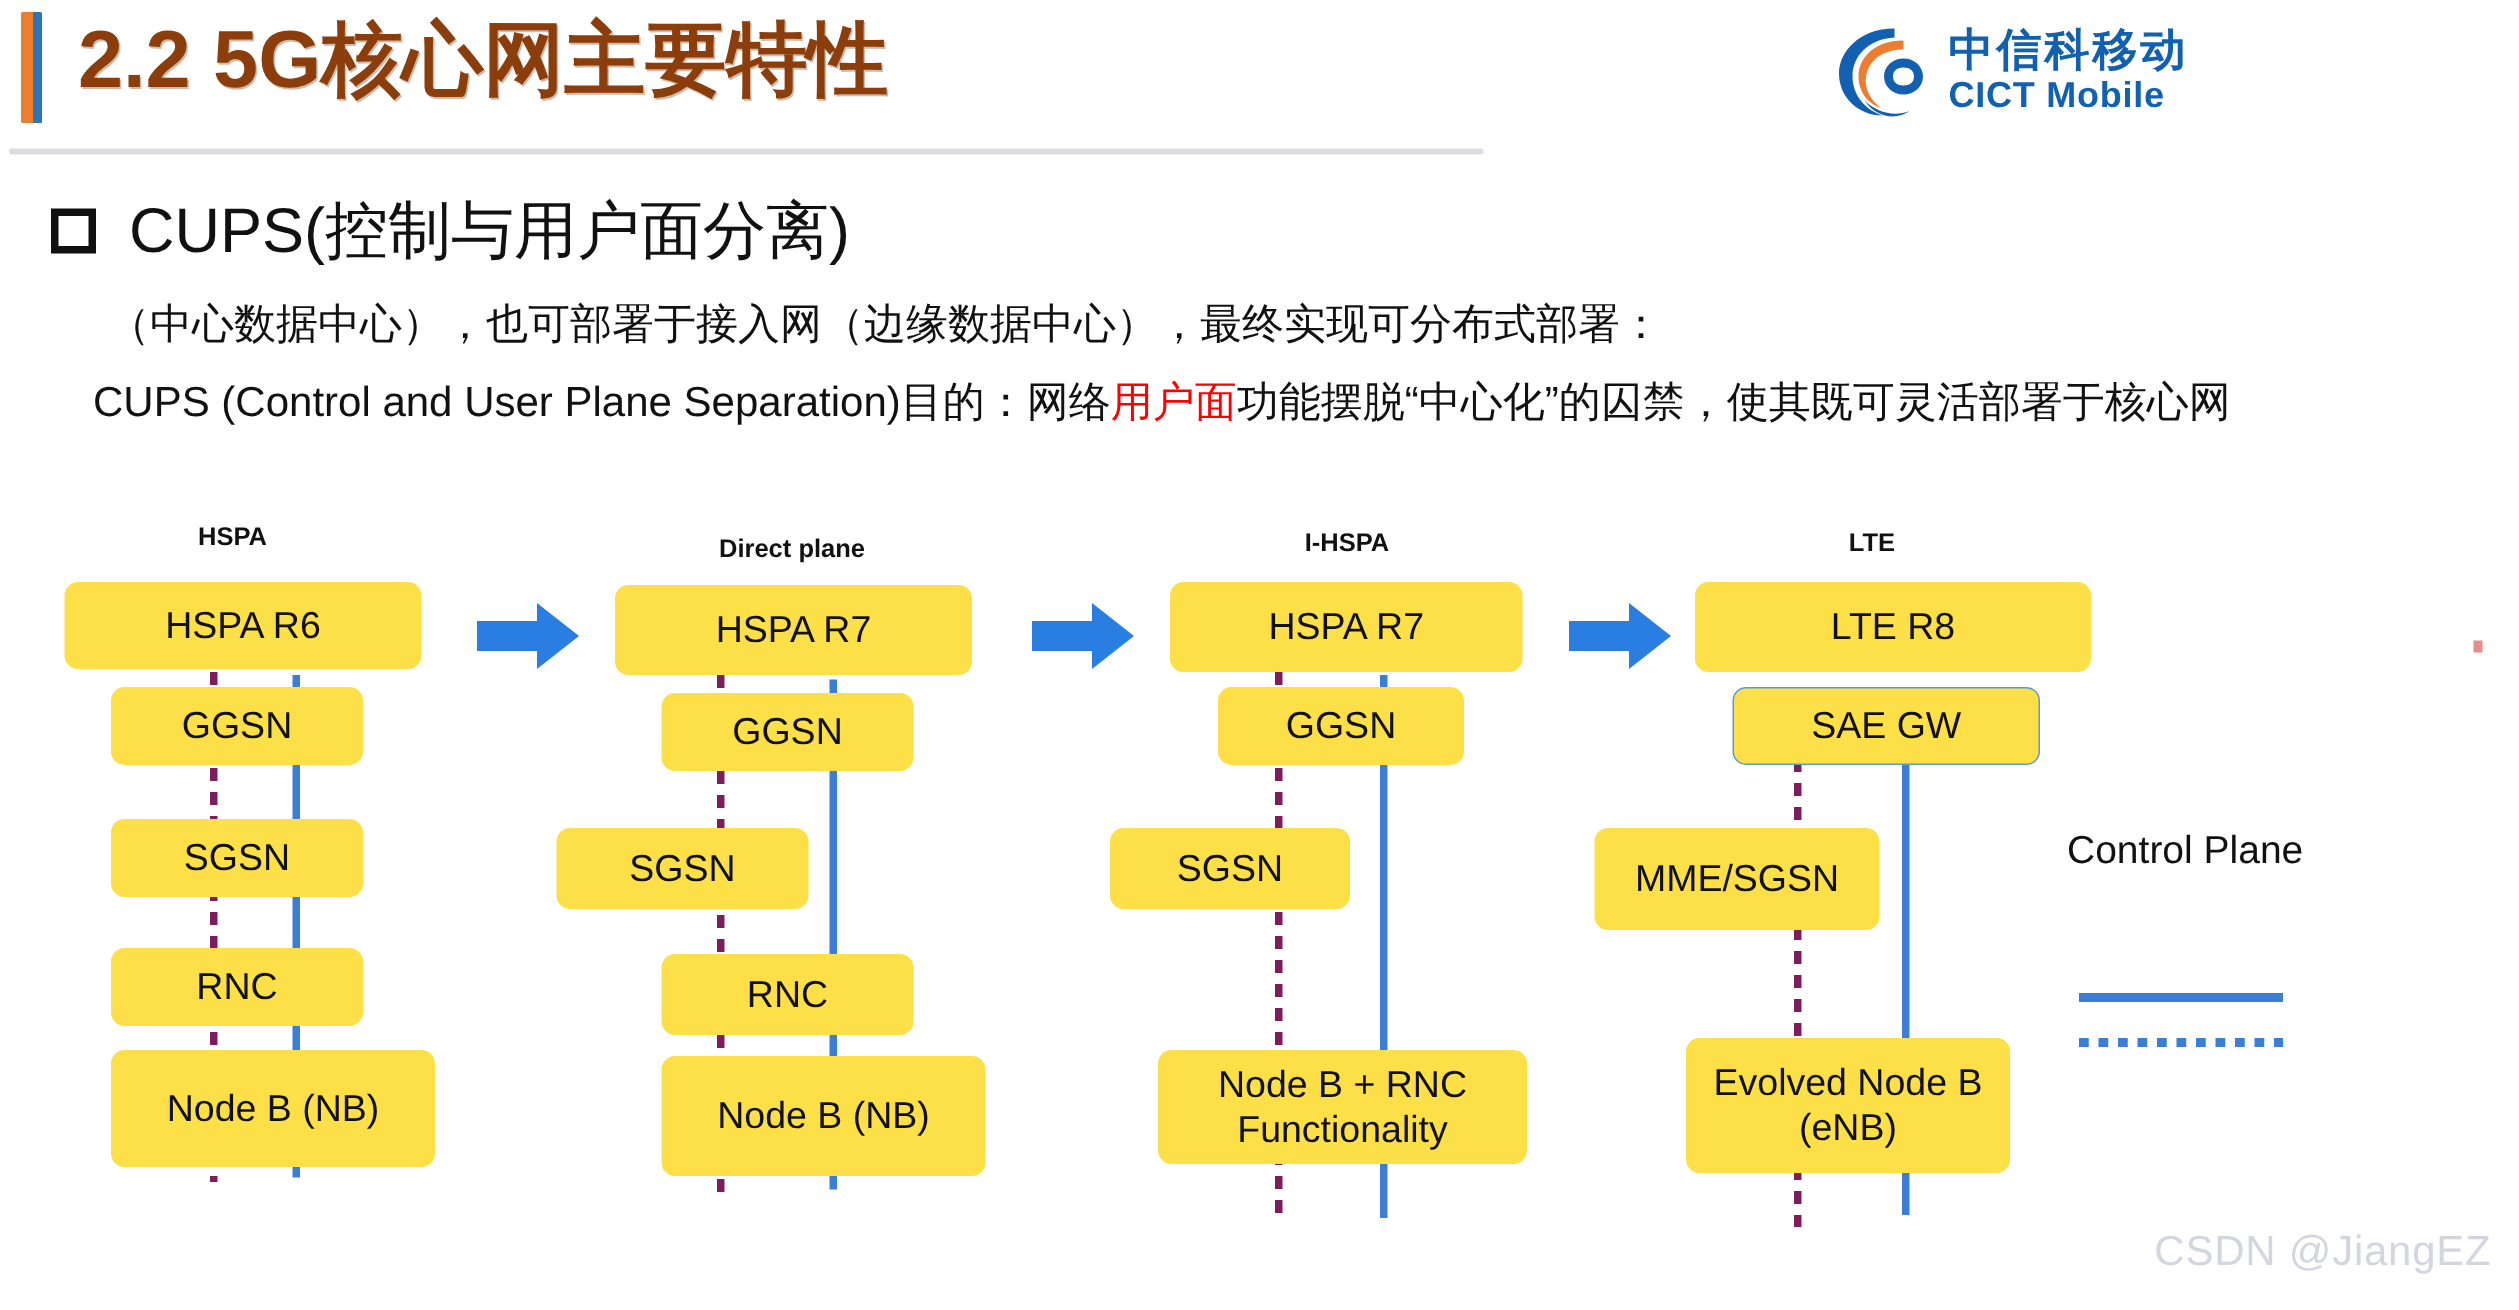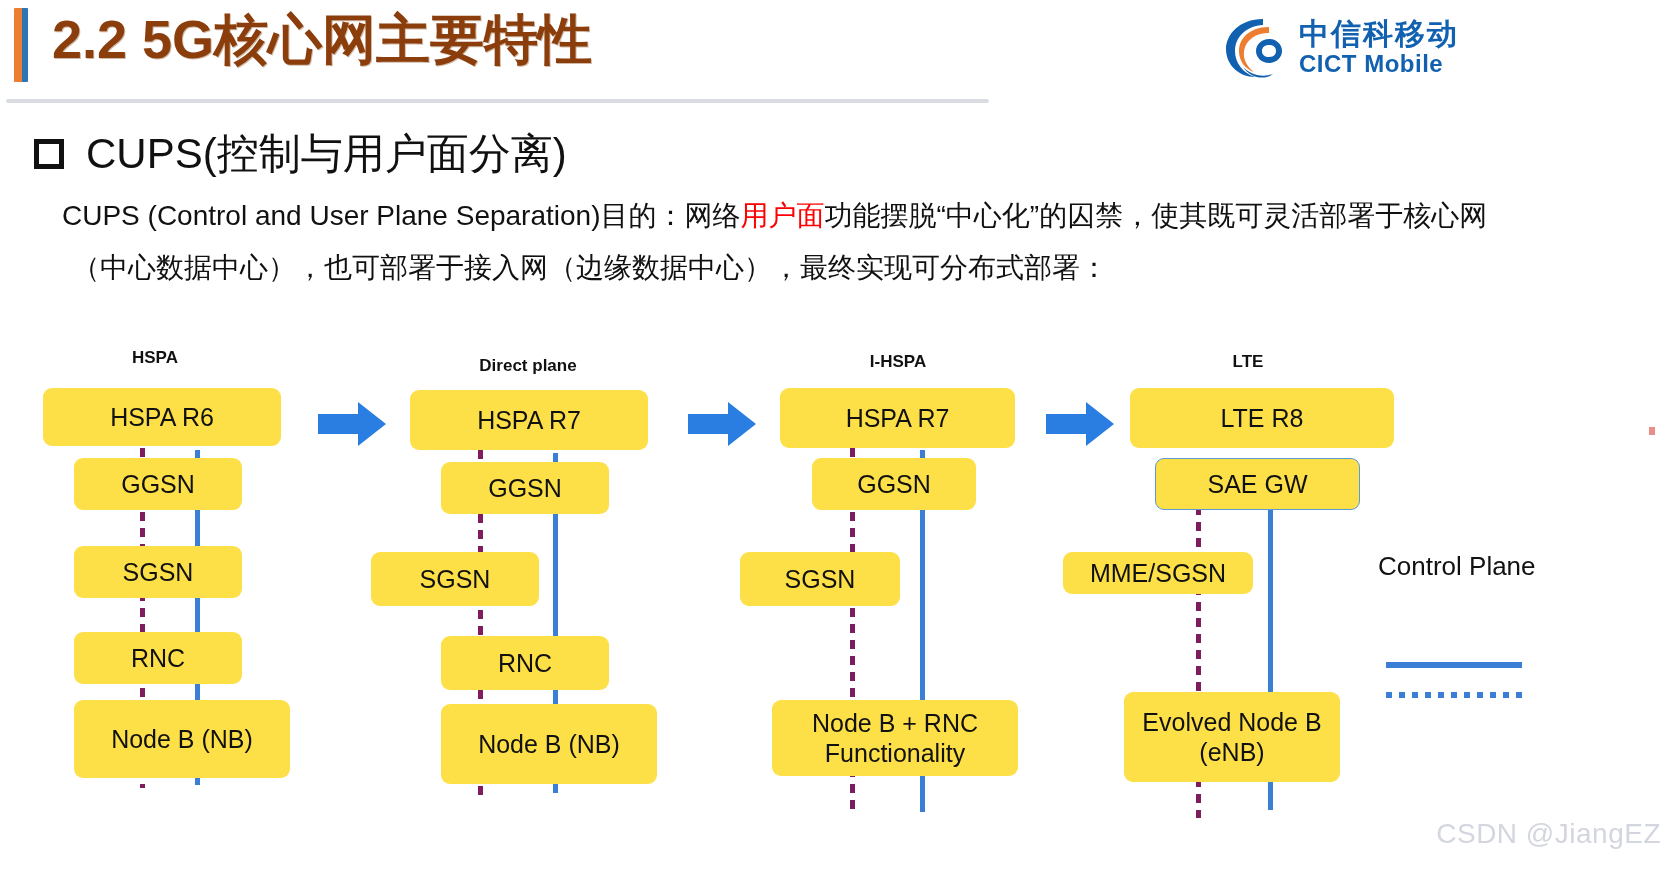--- a/index.html
+++ b/index.html
@@ -123,22 +123,22 @@
       </div>
     </div>
   </div>
 
   <div id="bullet-row">
     <div id="bullet-square"></div>
     <div id="bullet-heading">CUPS(控制与用户面分离)</div>
   </div>
 
   <div id="body-para">
+    <div class="para-line indent">（中心数据中心），也可部署于接入网（边缘数据中心），最终实现可分布式部署：</div>
     <div class="para-line"><span>CUPS (Control and User Plane Separation)目的：网络</span><span class="hl">用户面</span><span>功能摆脱“中心化”的囚禁，使其既可灵活部署于核心网</span></div>
-    <div class="para-line indent">（中心数据中心），也可部署于接入网（边缘数据中心），最终实现可分布式部署：</div>
   </div>
 
   <div id="diagram">
 
     <div class="col">
       <div class="col-title" style="left:40px; top:18px; width:230px;">HSPA</div>
 
       <div class="up-line" style="left:195px; top:120px; height:335px;"></div>
       <div class="cp-line" style="left:140px; top:118px; height:340px;"></div>
 
@@ -187,21 +187,21 @@
     </svg>
 
     <div class="col">
       <div class="col-title" style="left:1130px; top:22px; width:236px;">LTE</div>
 
       <div class="up-line" style="left:1268px; top:128px; height:352px;"></div>
       <div class="cp-line" style="left:1196px; top:128px; height:360px;"></div>
 
       <div class="nbox" style="left:1130px; top:58px; width:264px; height:60px;">LTE R8</div>
       <div class="nbox outlined" style="left:1155px; top:128px; width:205px; height:52px;">SAE GW</div>
-      <div class="nbox" style="left:1063px; top:222px; width:190px; height:42px;">MME/SGSN</div>
+      <div class="nbox" style="left:1063px; top:222px; width:190px; height:68px;">MME/SGSN</div>
       <div class="nbox two-line" style="left:1124px; top:362px; width:216px; height:90px; padding:0 10px;">Evolved Node B (eNB)</div>
     </div>
   </div>
 
   <div id="legend">
     <div class="legend-label">Control Plane</div>
     <div id="legend-solid"></div>
     <div id="legend-dotted"></div>
   </div>
 

